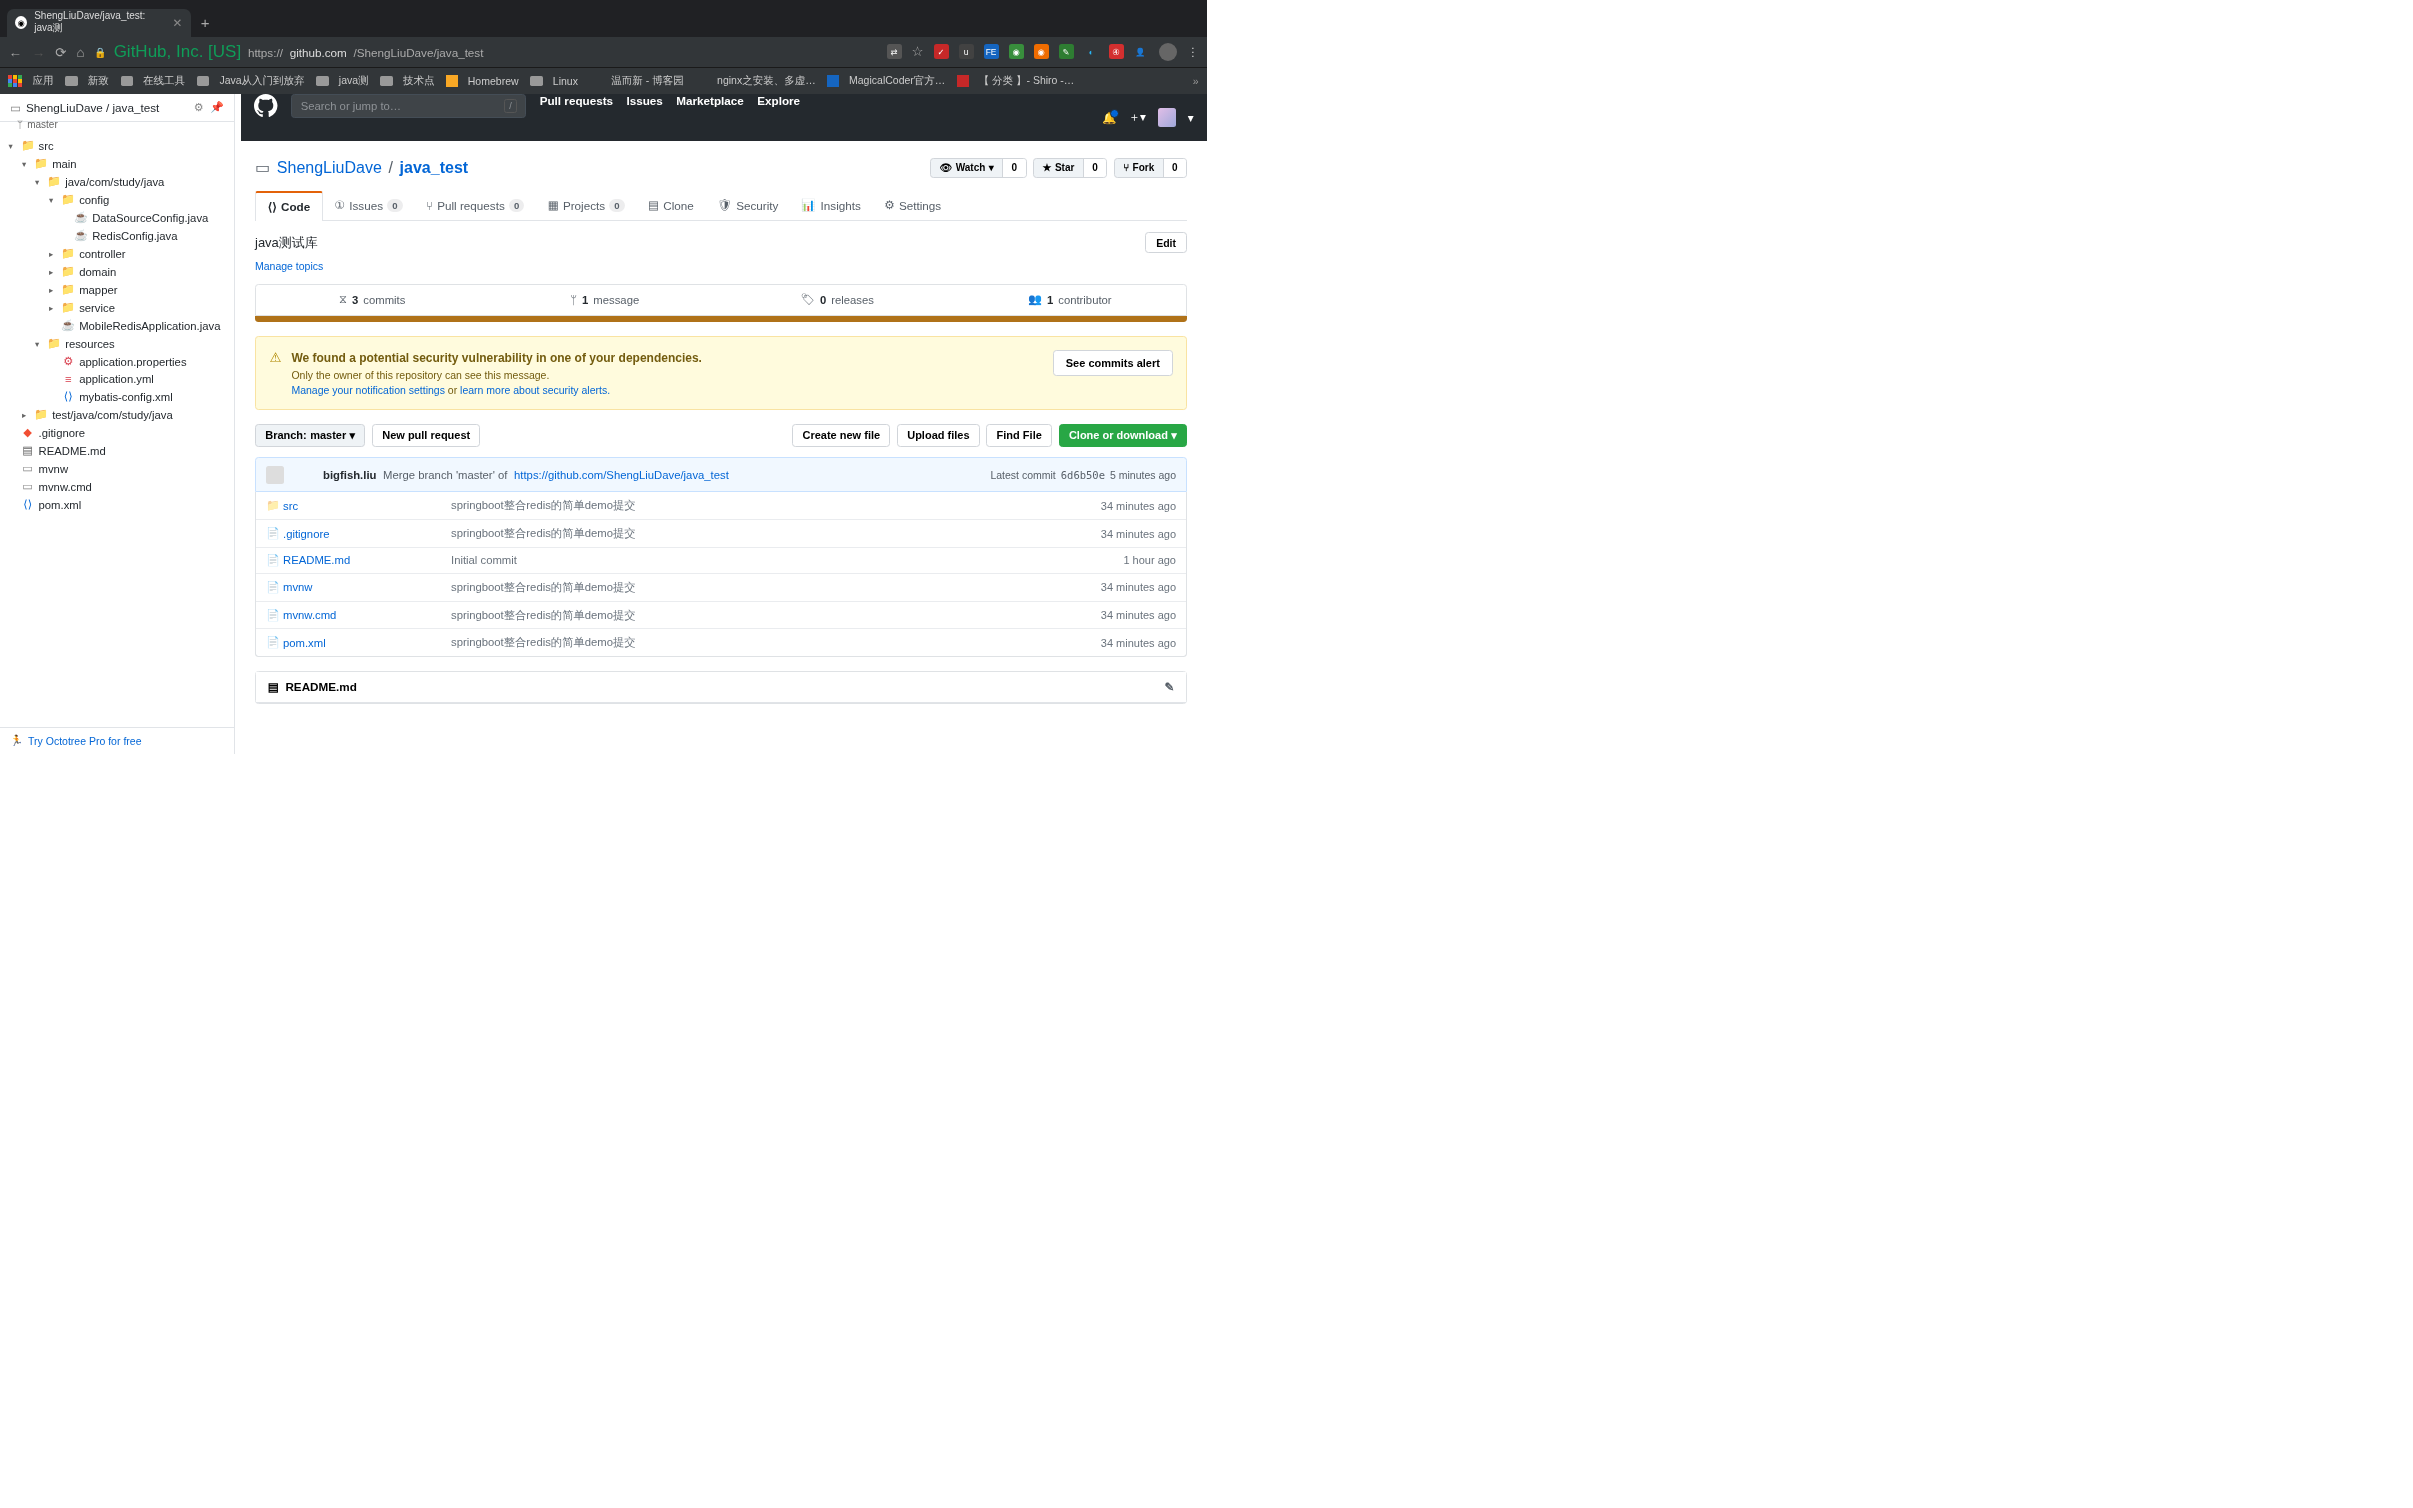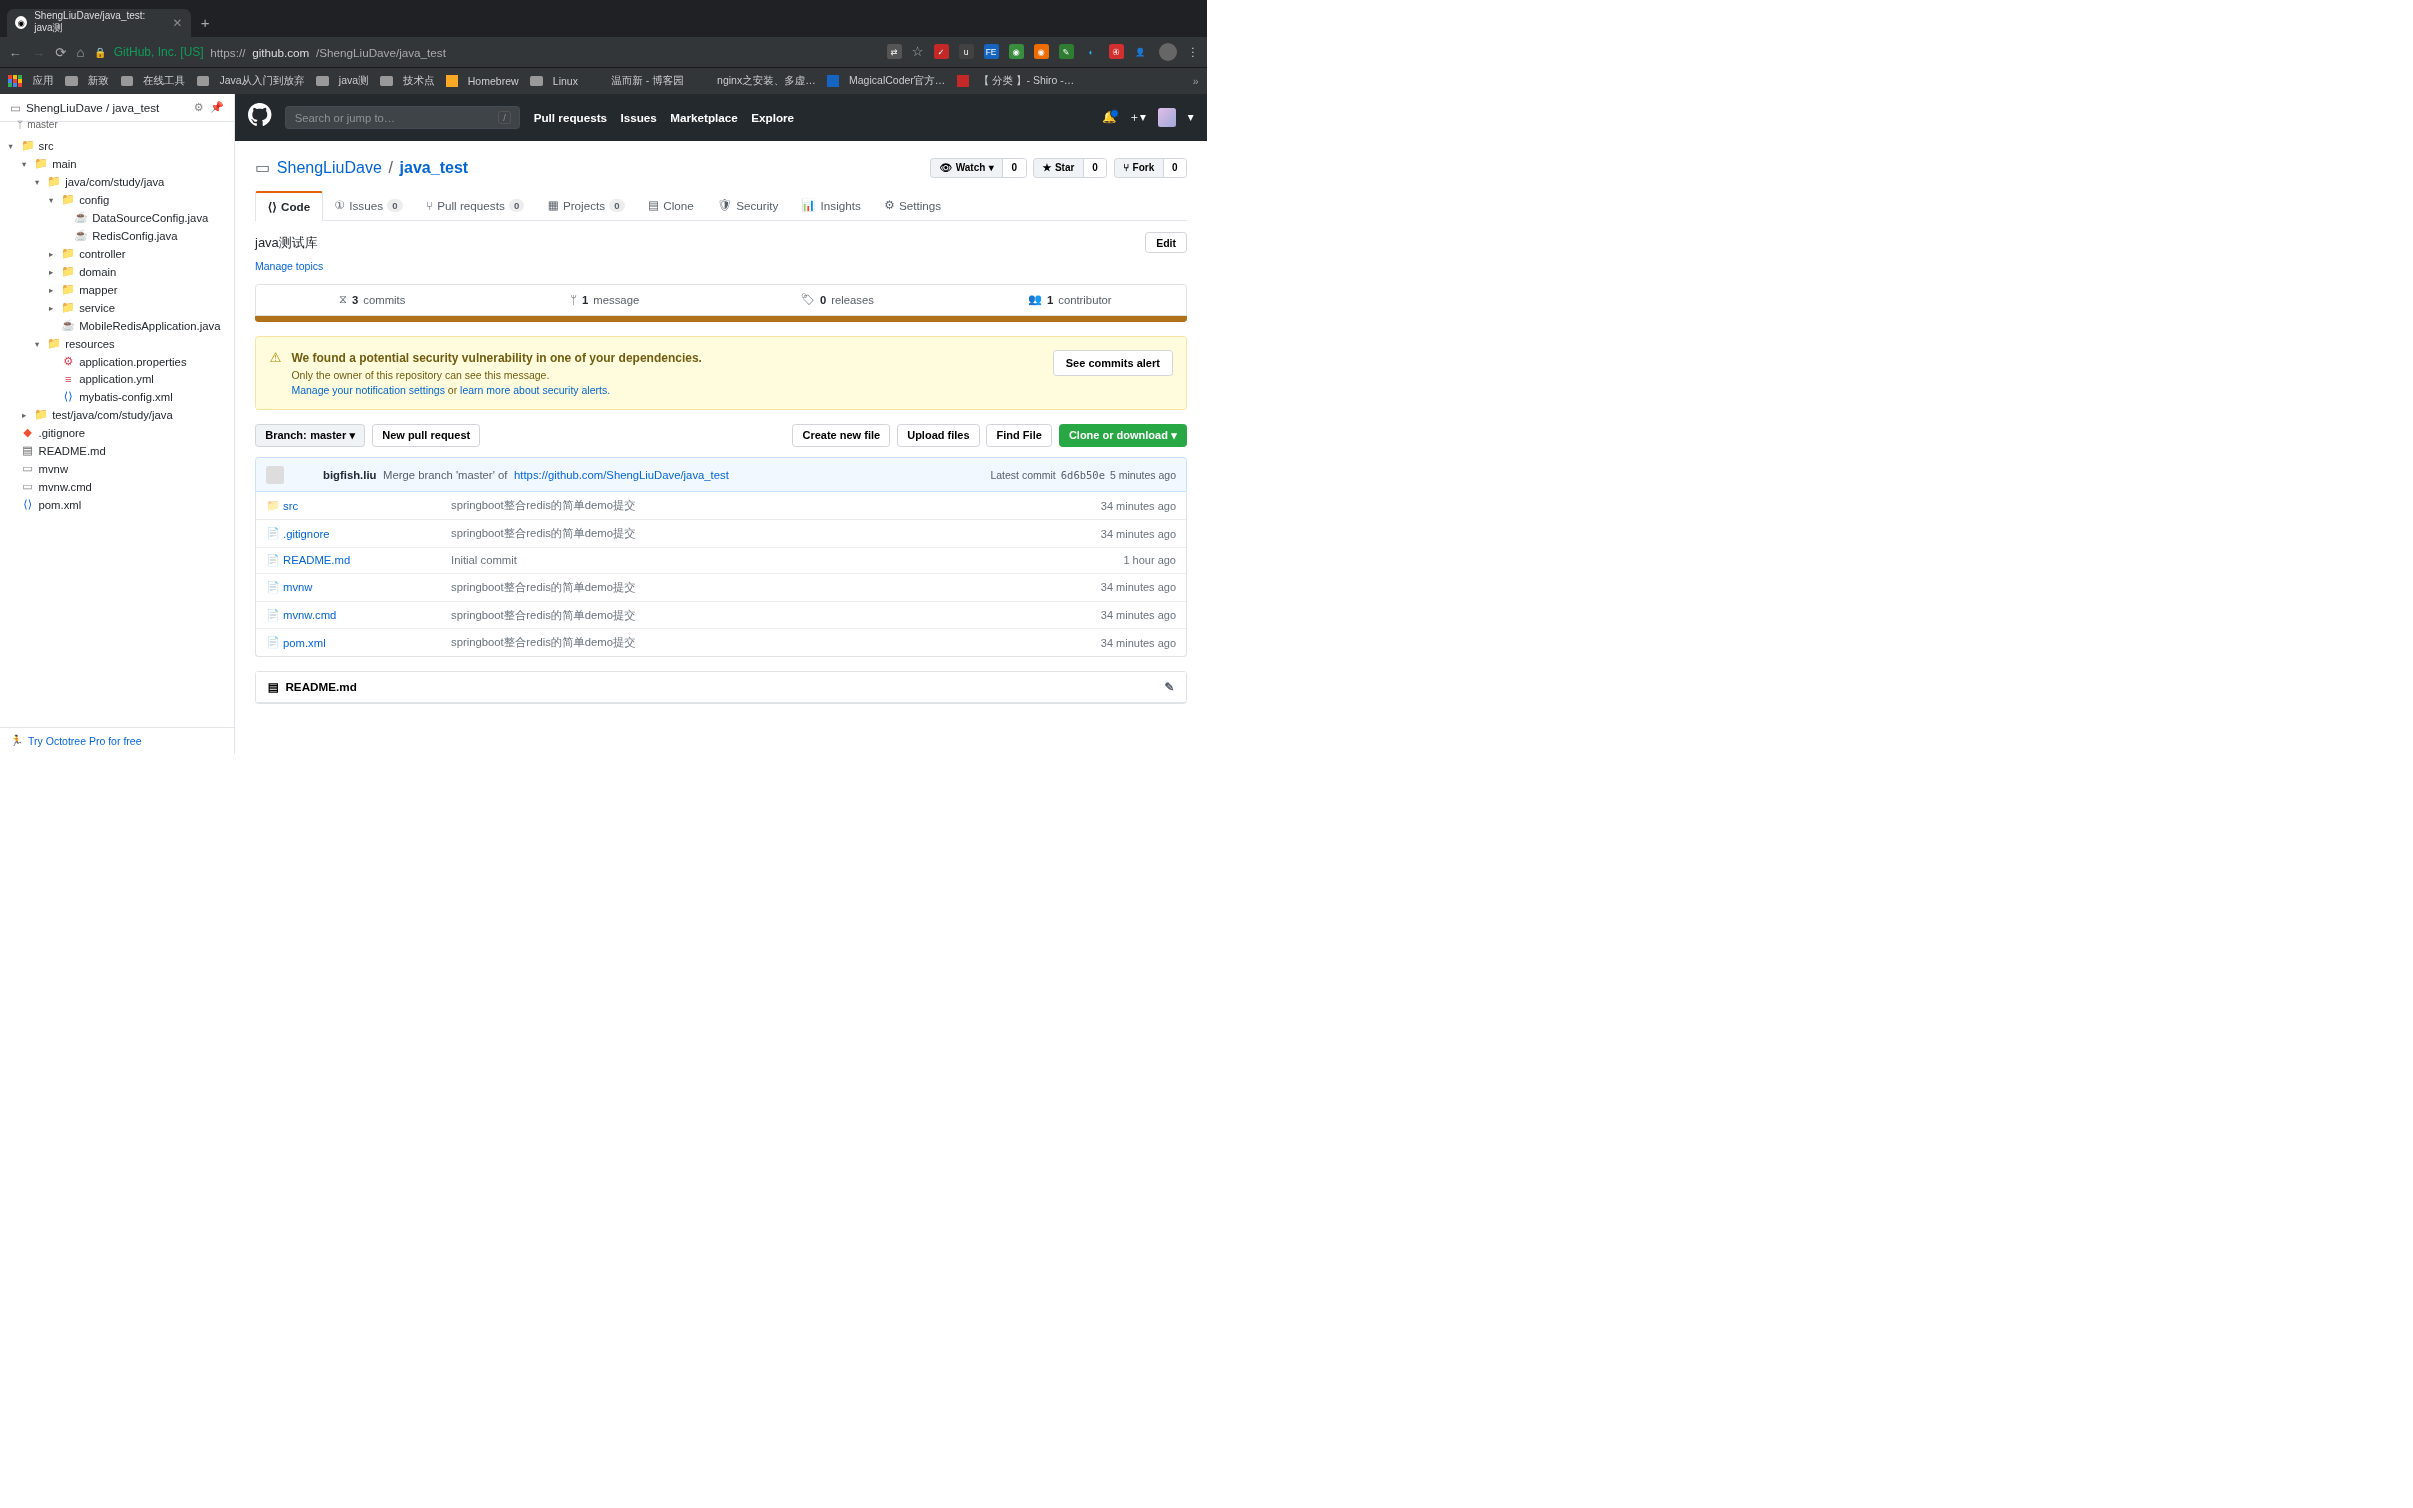--- a/index.html
+++ b/index.html
@@ -8,21 +8,21 @@
 .tab { background: #323639; border-radius: 6.7px 6.7px 0 0; height: 28.5px; display: flex; align-items: center; padding: 0 8.4px; color: #ddd; font-size: 10px; width: 184px; gap: 6.7px; }
 .tab .gh-favicon { width: 13.4px; height: 13.4px; background: #fff; border-radius: 50%; display: flex; align-items: center; justify-content: center; color: #000; font-size: 8.4px; }
 .tab .close { margin-left: auto; color: #888; font-size: 11.7px; }
 .tab-new { color: #aaa; padding: 0 10px; height: 28.5px; display: flex; align-items: center; font-size: 15px; }
 .chrome-bar { background: #323639; height: 30px; display: flex; align-items: center; padding: 0 8.4px; gap: 10px; color: #ccc; }
 .chrome-bar .nav-btn { color: #aaa; font-size: 13.4px; }
 .chrome-bar .nav-btn.dim { color: #555; }
 .url-bar { flex: 1; display: flex; align-items: center; gap: 6.7px; font-size: 11.7px; color: #ddd; }
 .url-host { color: #aaa; }
 .url-bar .lock { color: #0f9d58; font-size: 10px; }
-.url-security { color: #0f9d58; font-size: 12px; }
+.url-security { color: #0f9d58; font-size: 17px; }
 .chrome-right { display: flex; gap: 10px; align-items: center; }
 .ext-icon { width: 15px; height: 15px; border-radius: 2.5px; display: flex; align-items: center; justify-content: center; font-size: 8.4px; color: #fff; }
 .profile-icon { width: 18.4px; height: 18.4px; border-radius: 50%; background: #666; }
 .chrome-dots { color: #ccc; font-size: 11.7px; }
 .bookmarks-bar { background: #323639; height: 27px; display: flex; align-items: center; padding: 0 8.4px; gap: 11.7px; color: #ccc; font-size: 10.5px; border-top: 0.8px solid #1a1a1a; }
 .bookmarks-bar .bm-item { display: flex; align-items: center; gap: 10px; white-space: nowrap; }
 .folder-icon { width: 12.6px; height: 10px; background: #999; border-radius: 1.7px; }
 .bm-icon-simple { width: 11.7px; height: 11.7px; }
 .bm-more { margin-left: auto; color: #999; }
 .main-area { display: flex; height: calc(754px - 94px); }
@@ -38,21 +38,21 @@
 .folder-blue { color: #79b8ff; }
 .file-icon { color: #888; }
 .java-icon { color: #c8651a; }
 .prop-icon { color: #d73a49; }
 .yml-icon { color: #d73a49; }
 .xml-icon { color: #0366d6; }
 .git-icon { color: #f14e32; }
 .md-icon { color: #666; }
 .octotree-footer { border-top: 0.8px solid #e1e4e8; padding: 6.7px 10px; font-size: 10.5px; color: #0366d6; display: flex; align-items: center; gap: 5px; }
 .gh-content { flex: 1; overflow-y: auto; background: #fff; }
-.gh-header { background: #24292e; height: 47px; display: flex; align-items: center; padding: 0 13.4px; gap: 13.4px; }
+.gh-header { background: #24292e; height: 47px; display: flex; padding: 0 13.4px; gap: 13.4px; margin-left: 6px; }
 .gh-logo { color: #fff; font-size: 23.5px; }
 .gh-search { background: #3f4448; border: 0.8px solid #444d56; border-radius: 3.4px; height: 23.5px; width: 235px; display: flex; align-items: center; padding: 0 8.4px; color: #8e9296; font-size: 11.3px; }
 .gh-search .slash { margin-left: auto; border: 0.8px solid #555; padding: 0.8px 4.2px; border-radius: 2.5px; font-size: 9.2px; }
 .gh-nav { display: flex; gap: 13.4px; color: #fff; font-size: 11.7px; font-weight: 600; }
 .gh-header-right { margin-left: auto; display: flex; align-items: center; gap: 11.7px; color: #fff; font-size: 11.7px; }
 .bell-dot { position: relative; }
 .bell-dot::after { content: ''; position: absolute; top: -1.7px; right: -2.5px; width: 7.5px; height: 7.5px; background: #0366d6; border-radius: 50%; border: 1.7px solid #24292e; }
 .gh-avatar { width: 18.4px; height: 18.4px; background: linear-gradient(135deg,#e1bee7,#9fa8da); border-radius: 2.5px; }
 .gh-main { padding: 17px 20px; }
 .repo-title { display: flex; align-items: center; gap: 6.7px; font-size: 16px; margin-bottom: 13.4px; }

